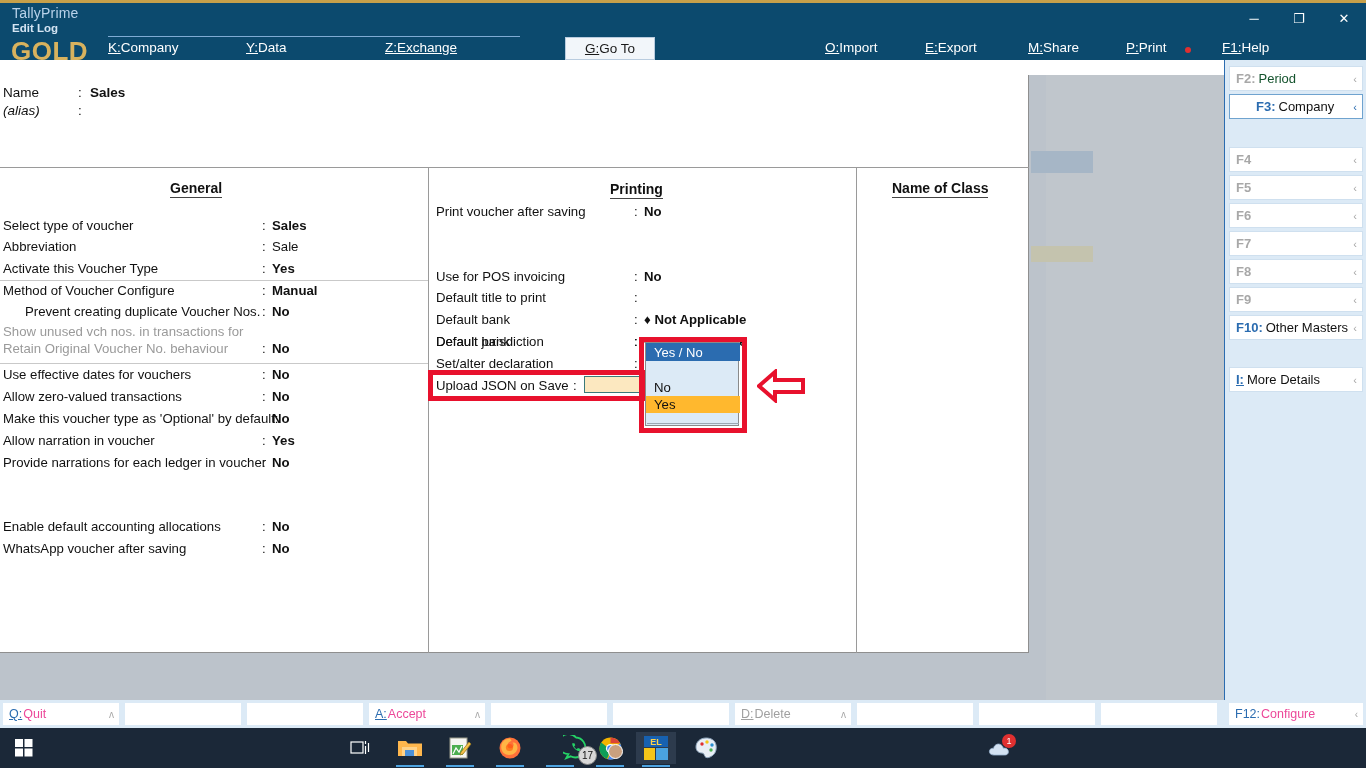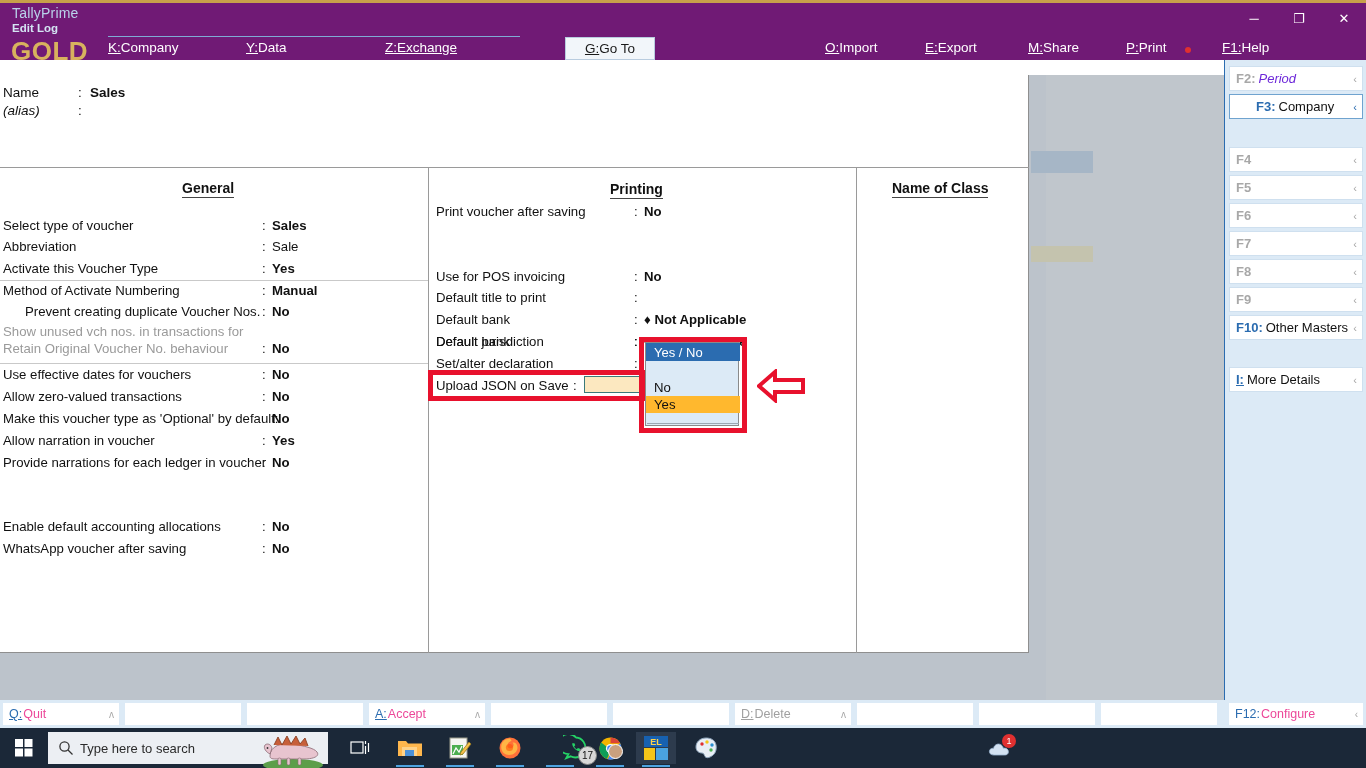--- a/index.html
+++ b/index.html
@@ -13,21 +13,21 @@
 
   
   .gold-strip {
     position: absolute; left: 0; top: 0; width: 1366px; height: 3px;
     background: #c7a04a;
   }
 
   
   .topbar {
     position: absolute; left: 0; top: 3px; width: 1366px; height: 57px;
-    background: #701a75;
+    background: #0c4a6e;
   }
   .brand-tally {
     position: absolute; left: 12px; top: 2px;
     font-size: 14px; color: #b9d2ea; letter-spacing: .2px;
   }
   .brand-editlog {
     position: absolute; left: 12px; top: 19px;
     font-size: 11.5px; font-weight: bold; color: #d4e4f3;
   }
   .brand-gold {
@@ -177,21 +177,21 @@
     background: #dceaf6; border-left: 1px solid #2b6cb0;
   }
   .fk {
     position: absolute; left: 4px; width: 134px; height: 25px;
     background: #ffffff; border: 1px solid #cfe0ef;
     display: flex; align-items: center;
   }
   .fk .fk-key { font-size: 13px; font-weight: bold; color: #2b6cb0; padding-left: 6px; }
   .fk .fk-key.dim { color: #a8a8a8; }
   .fk .fk-txt { font-size: 13px; color: #111; padding-left: 3px; }
-  .fk .fk-txt.dim { color: #6d28d9; font-style: italic; }
+  .fk .fk-txt.dim { color: #14532d; }
   .fk .fk-chev { position: absolute; right: 5px; font-size: 11px; color: #a8a8a8; }
   .fk.active { border: 1px solid #6fa3cf; }
   .fk.active .fk-chev { color: #2b6cb0; }
 
   
   .btnbar {
     position: absolute; left: 0; top: 700px; width: 1366px; height: 28px;
     background: #dceaf6;
   }
   .bb {
@@ -291,39 +291,39 @@
   <div class="hdr-name">Name</div>
   <div class="hdr-colon1">:</div>
   <div class="hdr-val">Sales</div>
   <div class="hdr-alias">(alias)</div>
   <div class="hdr-colon2">:</div>
 
   <div class="col-rule-top"></div>
   <div class="vrule" style="left:428px;"></div>
   <div class="vrule" style="left:856px;"></div>
 
-  <div class="col-title" style="left:182px; top:180px;">General</div>
+  <div class="col-title" style="left:170px; top:180px;">General</div>
   <div class="col-title" style="left:610px; top:181px;">Printing</div>
   <div class="col-title" style="left:892px; top:180px;">Name of Class</div>
 
   <div class="f-label" style="left:3px; top:218px;">Select type of voucher</div>
   <div class="f-colon" style="left:262px; top:218px;">:</div>
   <div class="f-val" style="left:272px; top:218px;">Sales</div>
 
   <div class="f-label" style="left:3px; top:239px;">Abbreviation</div>
   <div class="f-colon" style="left:262px; top:239px;">:</div>
   <div class="f-val normal" style="left:272px; top:239px;">Sale</div>
 
   <div class="f-label" style="left:3px; top:261px;">Activate this Voucher Type</div>
   <div class="f-colon" style="left:262px; top:261px;">:</div>
   <div class="f-val" style="left:272px; top:261px;">Yes</div>
 
   <div class="hsep" style="left:0px; top:280px; width:428px;"></div>
 
-  <div class="f-label" style="left:3px; top:283px;">Method of Activate Numbering</div>
+  <div class="f-label" style="left:3px; top:283px;">Method of Voucher Configure</div>
   <div class="f-colon" style="left:262px; top:283px;">:</div>
   <div class="f-val" style="left:272px; top:283px;">Manual</div>
 
   <div class="f-label" style="left:25px; top:304px;">Prevent creating duplicate Voucher Nos.</div>
   <div class="f-colon" style="left:262px; top:304px;">:</div>
   <div class="f-val" style="left:272px; top:304px;">No</div>
 
   <div class="f-label dim" style="left:3px; top:324px;">Show unused vch nos. in transactions for</div>
 
   <div class="f-label dim" style="left:3px; top:341px;">Retain Original Voucher No. behaviour</div>
@@ -512,38 +512,20 @@
 
     <div class="start-btn">
       <svg width="18" height="18" viewBox="0 0 18 18">
         <rect x="0" y="0" width="8" height="8" fill="#ffffff"></rect>
         <rect x="9.5" y="0" width="8" height="8" fill="#ffffff"></rect>
         <rect x="0" y="9.5" width="8" height="8" fill="#ffffff"></rect>
         <rect x="9.5" y="9.5" width="8" height="8" fill="#ffffff"></rect>
       </svg>
     </div>
 
-    <div class="search-box">
-      <svg style="position:absolute;left:10px;top:8px;" width="16" height="16" viewBox="0 0 16 16">
-        <circle cx="6.5" cy="6.5" r="4.6" fill="none" stroke="#333" stroke-width="1.3"></circle>
-        <line x1="10" y1="10" x2="14.5" y2="14.5" stroke="#333" stroke-width="1.3"></line>
-      </svg>
-      <span class="search-txt">Type here to search</span>
-
-      <svg style="position:absolute;right:2px;top:-4px;" width="66" height="40" viewBox="0 0 66 40">
-        <ellipse cx="33" cy="37" rx="30" ry="6" fill="#5c9e4a"></ellipse>
-        <path d="M10 28 C10 18, 22 14, 33 16 C44 18, 54 20, 57 24 C60 28, 54 31, 44 31 L16 31 C11 31, 10 30, 10 28 Z" fill="#e8c4cf" stroke="#8a6a74" stroke-width="0.8"></path>
-        <path d="M14 17 L18 9 L22 17 L27 8 L31 16 L36 8 L40 16 L45 10 L48 18" fill="#c75f3a" stroke="#8a3f22" stroke-width="0.9"></path>
-        <path d="M10 26 C6 24, 3 20, 5 17 C7 15, 11 16, 12 20 Z" fill="#e8c4cf" stroke="#8a6a74" stroke-width="0.8"></path>
-        <circle cx="7.5" cy="20" r="0.9" fill="#333"></circle>
-        <rect x="18" y="30" width="3" height="7" rx="1.3" fill="#e8c4cf" stroke="#8a6a74" stroke-width="0.6"></rect>
-        <rect x="27" y="30" width="3" height="7" rx="1.3" fill="#e8c4cf" stroke="#8a6a74" stroke-width="0.6"></rect>
-        <rect x="38" y="30" width="3" height="7" rx="1.3" fill="#e8c4cf" stroke="#8a6a74" stroke-width="0.6"></rect>
-      </svg>
-    </div>
 
     <div class="tb-icon" style="left:340px;">
       <svg width="20" height="18" viewBox="0 0 20 18">
         <rect x="1" y="3" width="12" height="11" fill="none" stroke="#ffffff" stroke-width="1.2"></rect>
         <line x1="15.5" y1="2" x2="15.5" y2="5" stroke="#ffffff" stroke-width="1.2"></line>
         <line x1="15.5" y1="7" x2="15.5" y2="15" stroke="#ffffff" stroke-width="1.2"></line>
         <line x1="18.5" y1="4" x2="18.5" y2="13" stroke="#ffffff" stroke-width="1.2"></line>
       </svg>
     </div>
 

